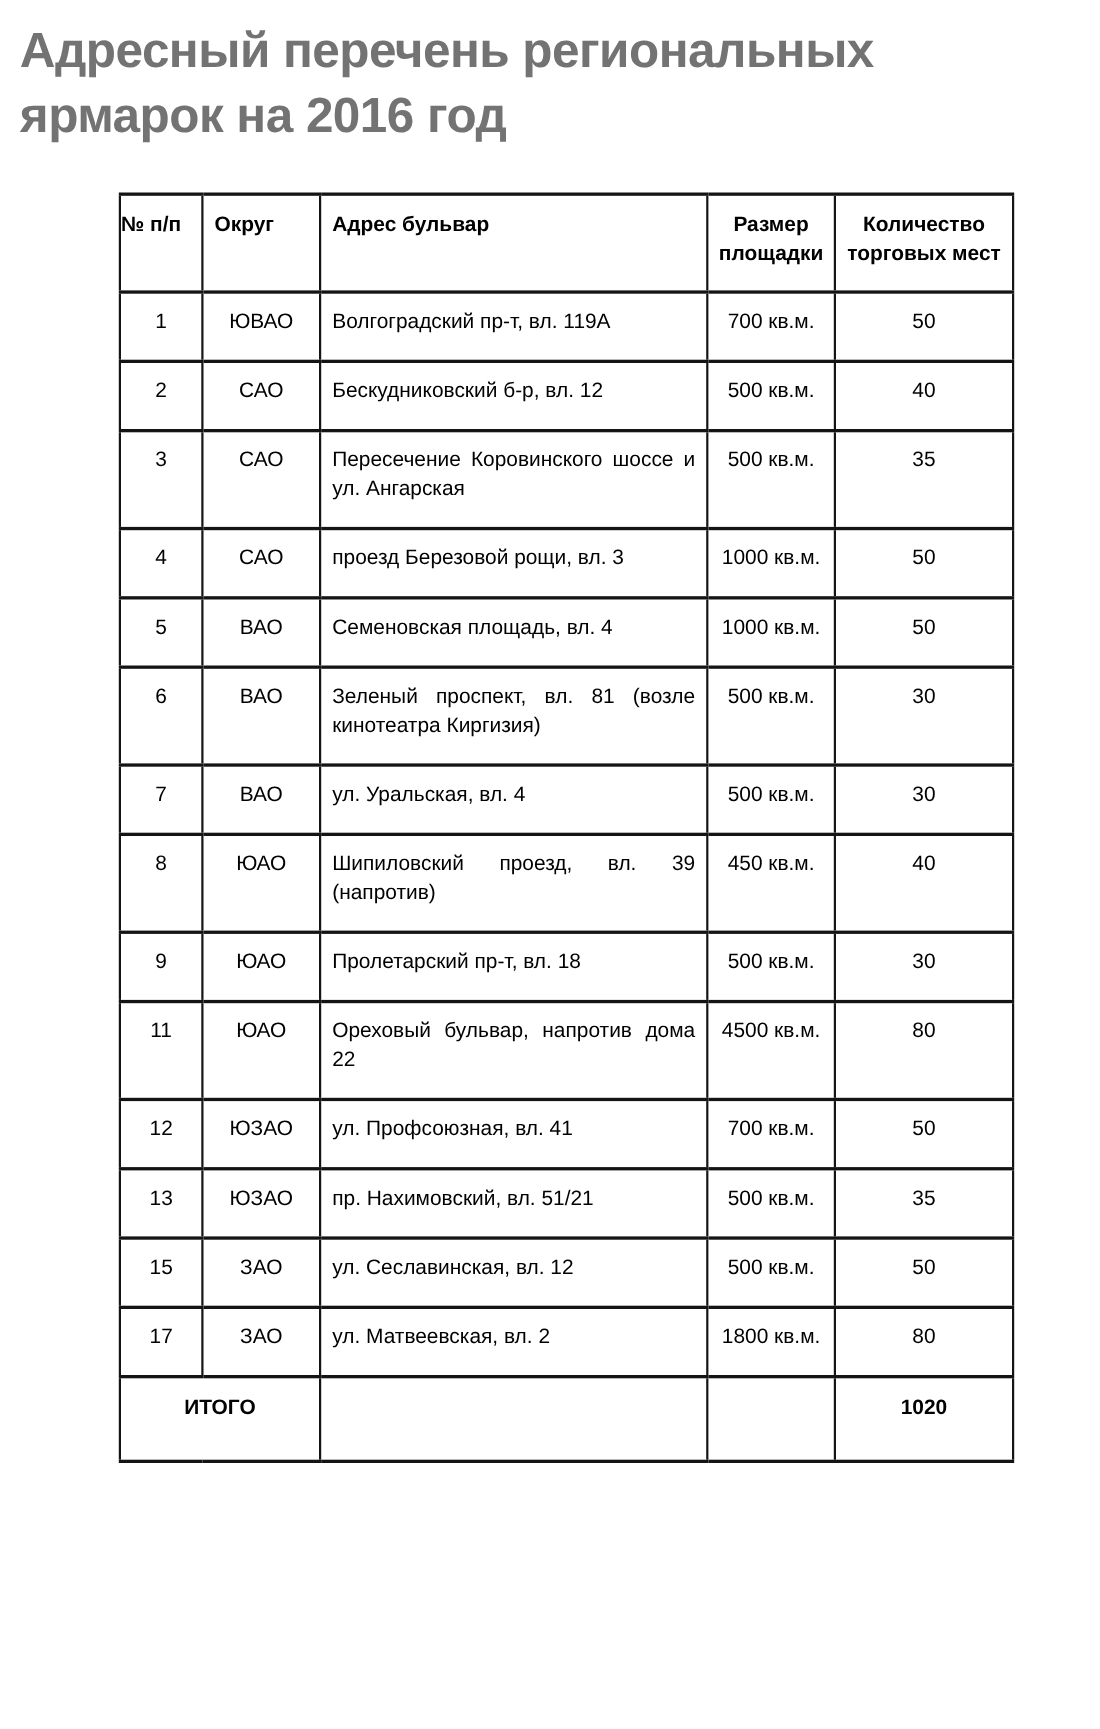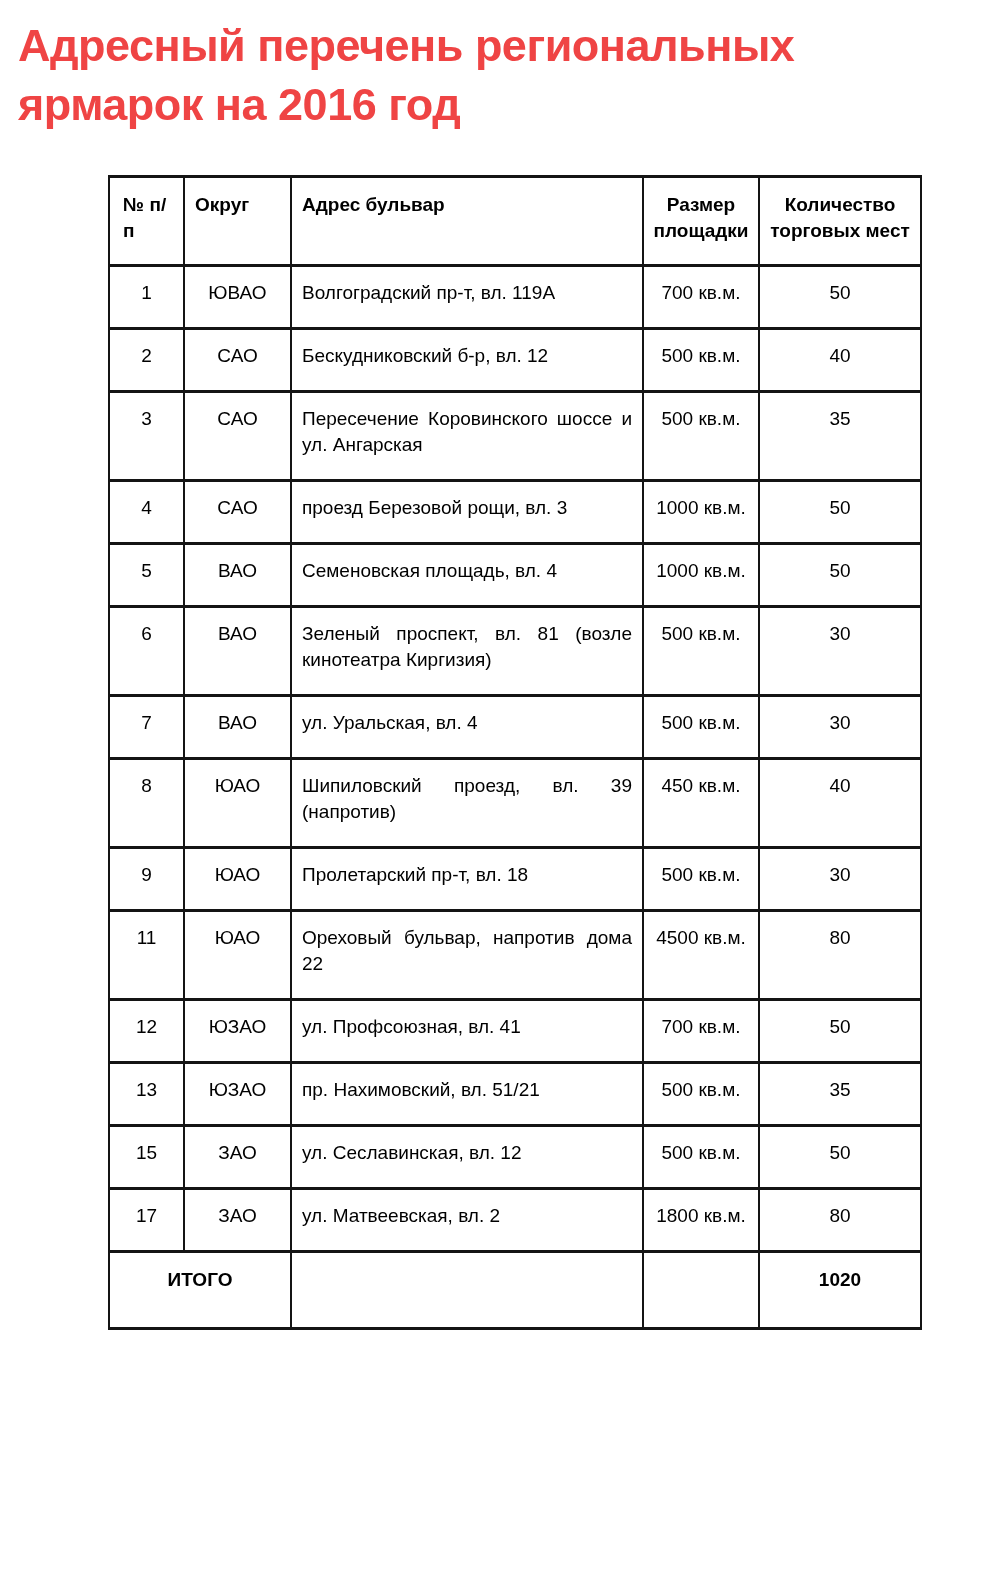--- a/index.html
+++ b/index.html
@@ -16,21 +16,21 @@
     color: #000;
   }
   .page-title {
     font-size: 45px;
     font-weight: bold;
     line-height: 1.32;
     letter-spacing: -0.5px;
     margin: 0;
     padding: 16px 60px 0 18px;
     max-width: 900px;
-    color: #ef4444;
+    color: #737373;
   }
   .table-wrap {
     position: absolute;
     top: 175px;
     left: 108px;
     width: 812px;
   }
   table.fairs {
     border-collapse: collapse;
     table-layout: fixed;
@@ -93,21 +93,21 @@
   <table class="fairs">
     <colgroup>
       <col style="width:75px">
       <col style="width:107px">
       <col style="width:352px">
       <col style="width:116px">
       <col style="width:162px">
     </colgroup>
     <thead>
       <tr>
-        <th style="padding-left:13px">№ п/п</th>
+        <th style="padding-left:0">№ п/п</th>
         <th>Округ</th>
         <th>Адрес бульвар</th>
         <th class="center">Размер площадки</th>
         <th class="center">Количество торговых мест</th>
       </tr>
     </thead>
     <tbody id="table-body">
         <tr>
     <td class="c-num">1</td>
     <td class="c-district">ЮВАО</td>

